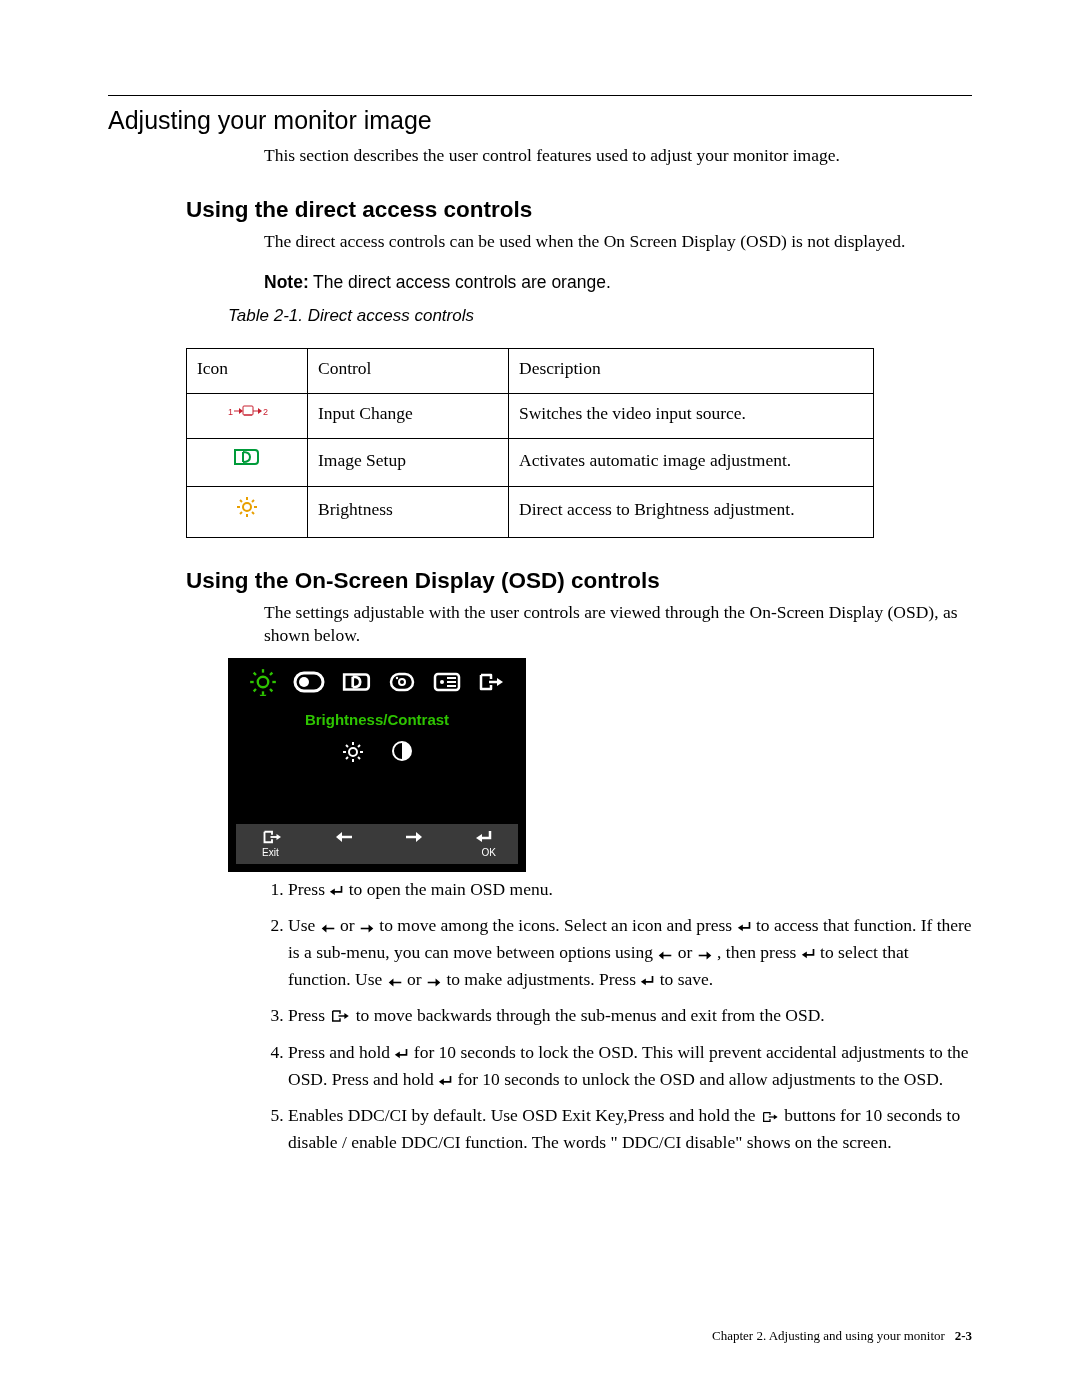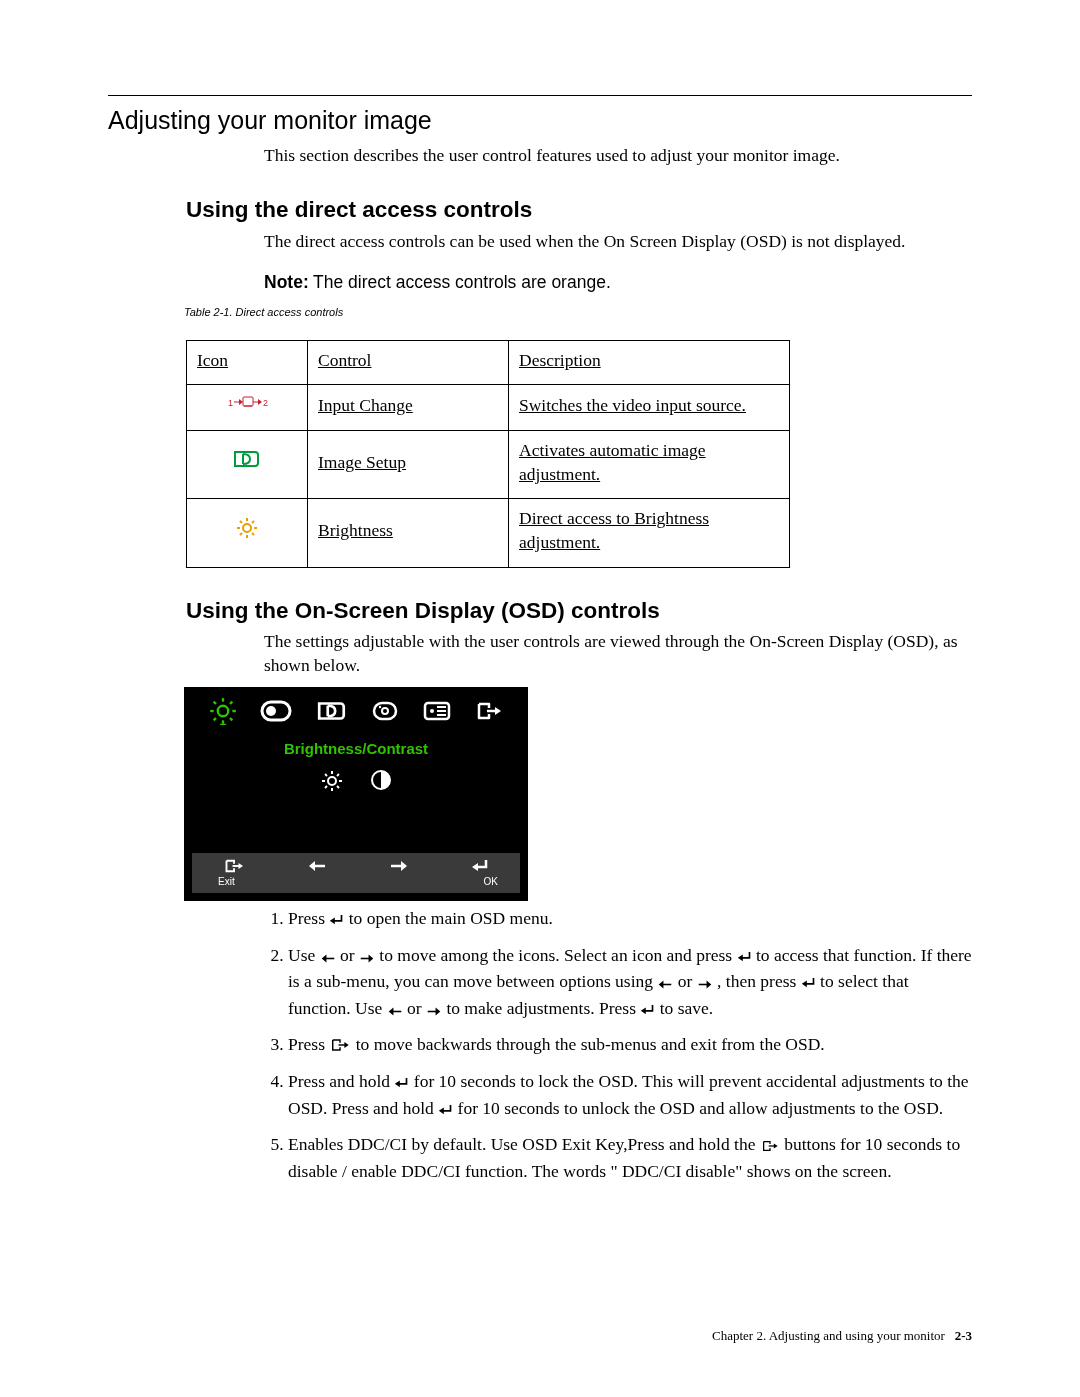--- a/index.html
+++ b/index.html
@@ -39,46 +39,45 @@
   .intro {
     margin: 0 0 0 156px;
     max-width: 720px;
   }
   .note {
     margin: 18px 0 0 156px;
     max-width: 720px;
   }
   .sanslabel { font-family: Liberation Sans, sans-serif; font-weight: 700; text-align: center; }
   .caption {
-    margin: 10px 0 6px 76px;
+    margin: 10px 0 6px 120px;
     font-family: Arial, Helvetica, sans-serif;
     font-style: italic;
-    font-size: 11px;
+    font-size: 17px;
   }
   table.dac {
     margin-top: 20px;
-    width: 604px;
+    width: 688px;
     margin-left: 78px;
     border-collapse: collapse;
-    text-decoration: underline;
   }
   table.dac th, table.dac td {
     border: 1px solid #000;
     padding: 8px 10px 12px 10px;
     text-align: left;
     vertical-align: middle;
     font-weight: 400;
   }
   table.dac th { font-weight: 400; }
   table.dac .icon-cell { text-align: center; width: 100px; }
 
   
   .osd-fig {
-    margin: 10px 0 0 76px;
-    width: 344px;
+    margin: 10px 0 0 120px;
+    width: 298px;
     background: #000;
     color: #fff;
     font-family: Arial, Helvetica, sans-serif;
     font-size: 14px;
     padding: 6px 0 4px 0;
   }
   .osd-top {
     display: flex;
     justify-content: space-around;
     align-items: center;

